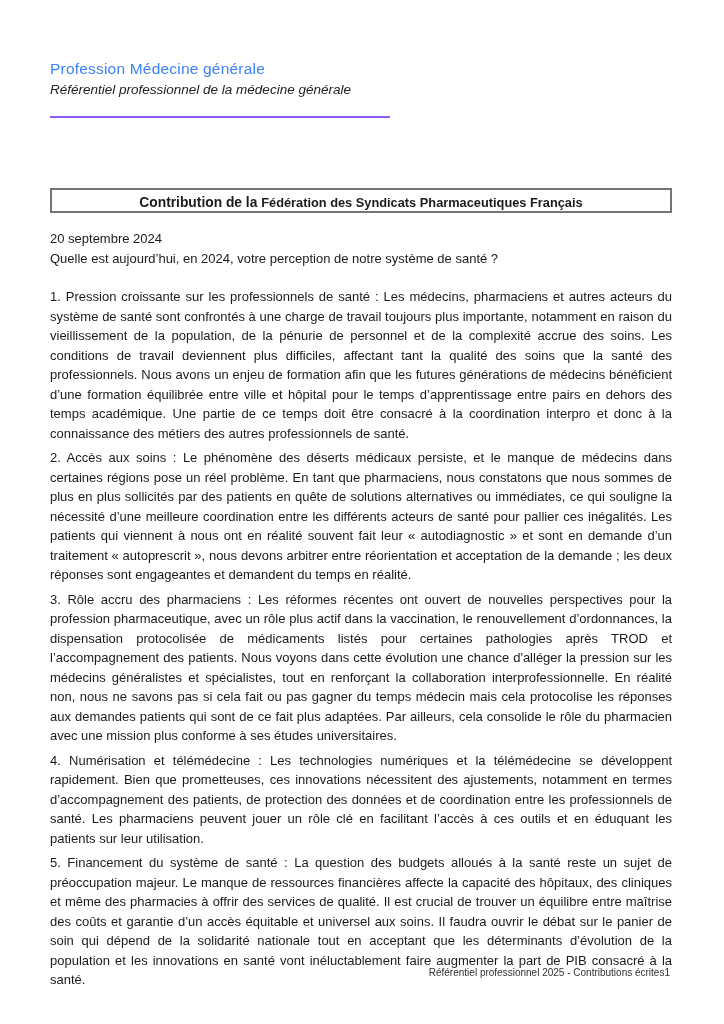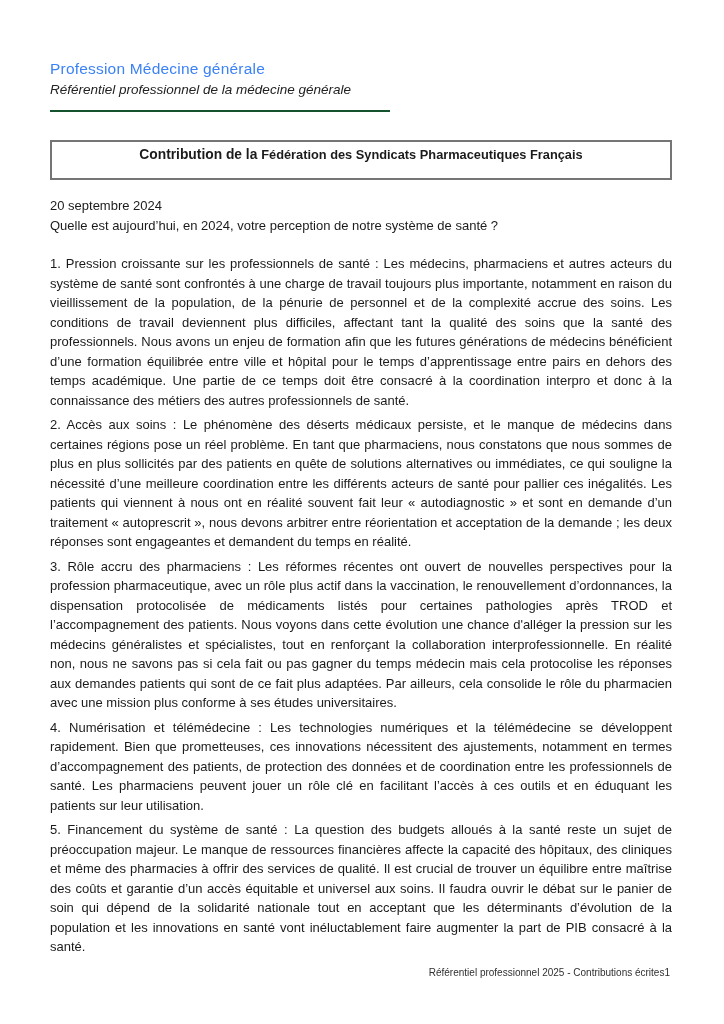--- a/index.html
+++ b/index.html
@@ -15,36 +15,36 @@
 
   
   .doc-title {
     font-size: 15.5px;
     line-height: 22px;
     color: #3b82f6;
     letter-spacing: 0.2px;
   }
   .subtitle-wrap {
     width: 340px;
-    border-bottom: 2px solid #14532d;
-    padding-bottom: 12px;
+    border-bottom: 2px solid #8b5cf6;
+    padding-bottom: 18px;
   }
   .doc-subtitle {
     font-style: italic;
     font-size: 13.5px;
     line-height: 17px;
     color: #222;
   }
 
   
   .banner {
-    margin-top: 28px;
+    margin-top: 70px;
     border: 2px solid #757575;
     text-align: center;
-    padding: 3px 4px 15px 4px;
+    padding: 3px 4px 0 4px;
   }
   .banner .big { font-weight: bold; font-size: 13.8px; }
   .banner .small { font-weight: bold; font-size: 12.8px; }
 
   
   .contrib { margin-top: 29px; font-size: 13px; line-height: 19.5px; }
   .address { font-style: italic; }
   .date-line { margin-top: 16px; font-size: 13px; line-height: 19.5px; }
 
   

